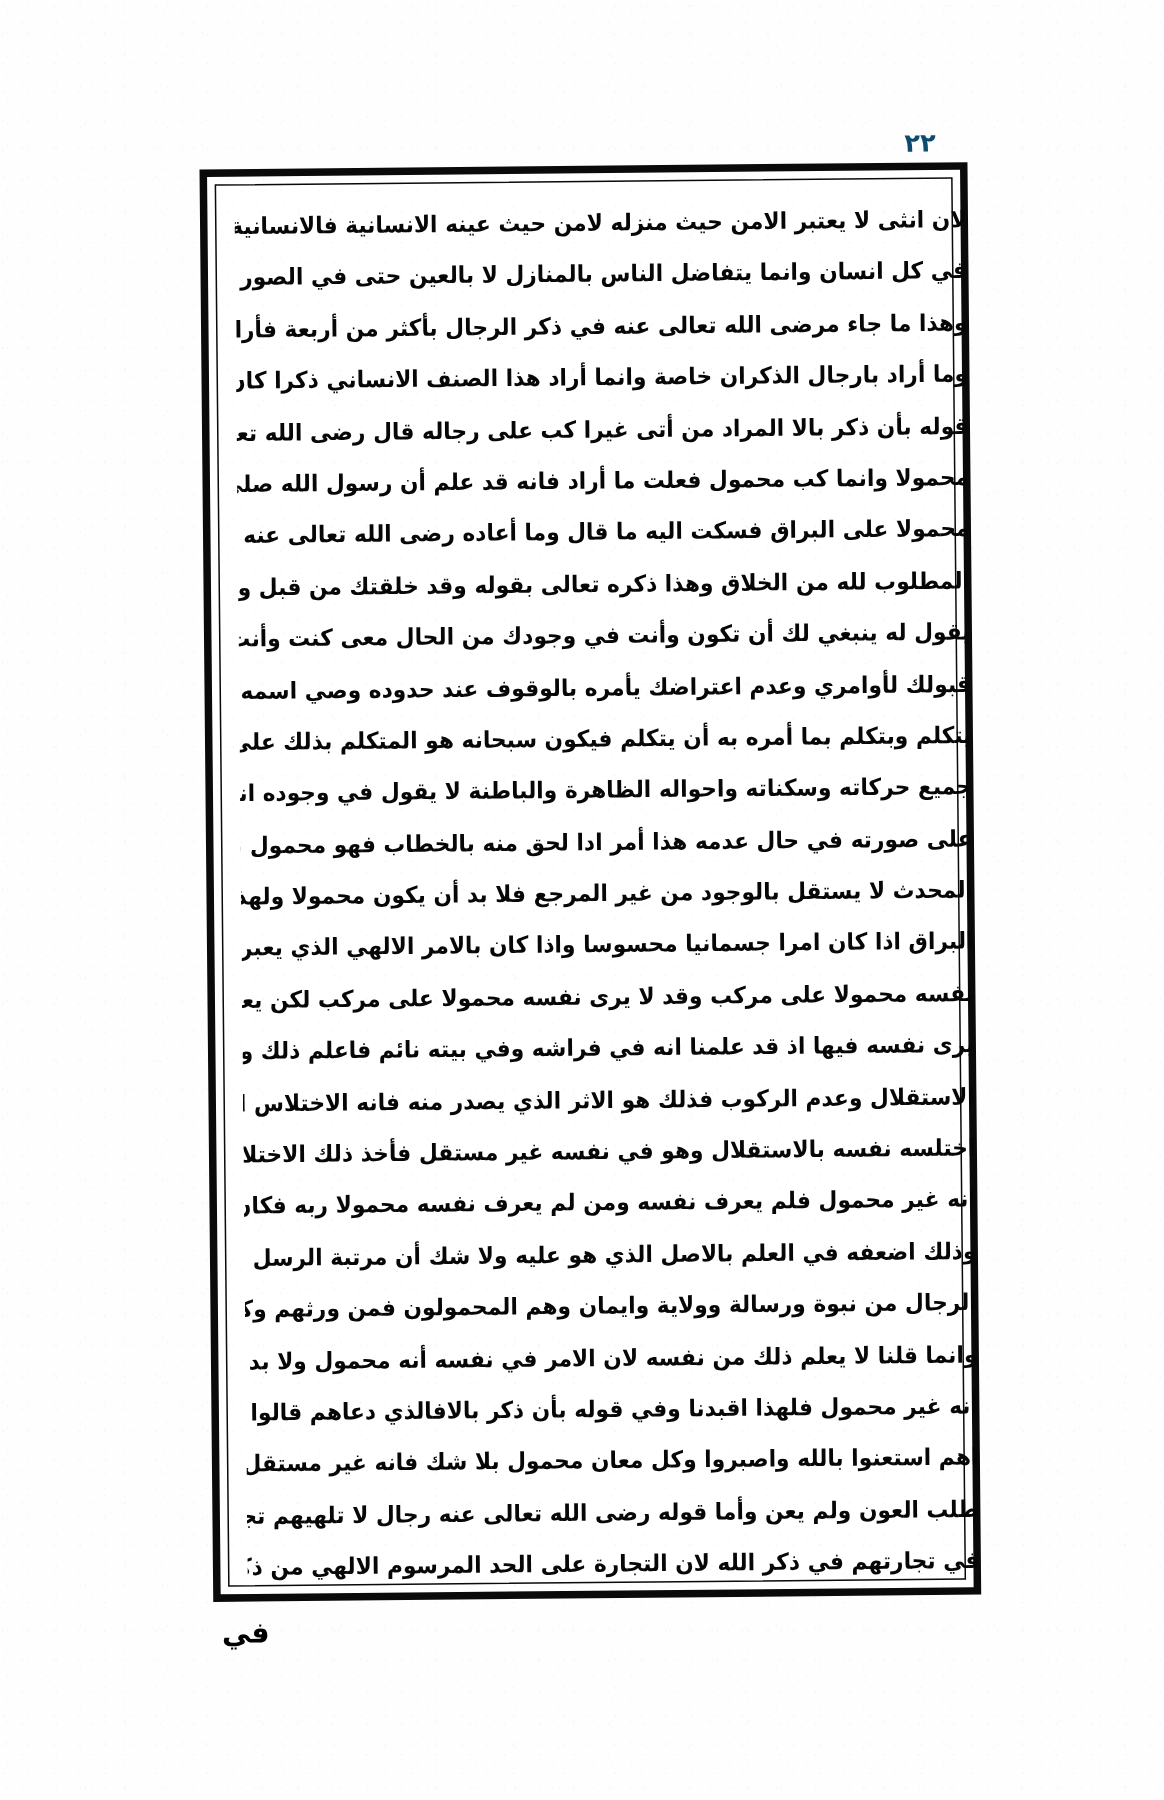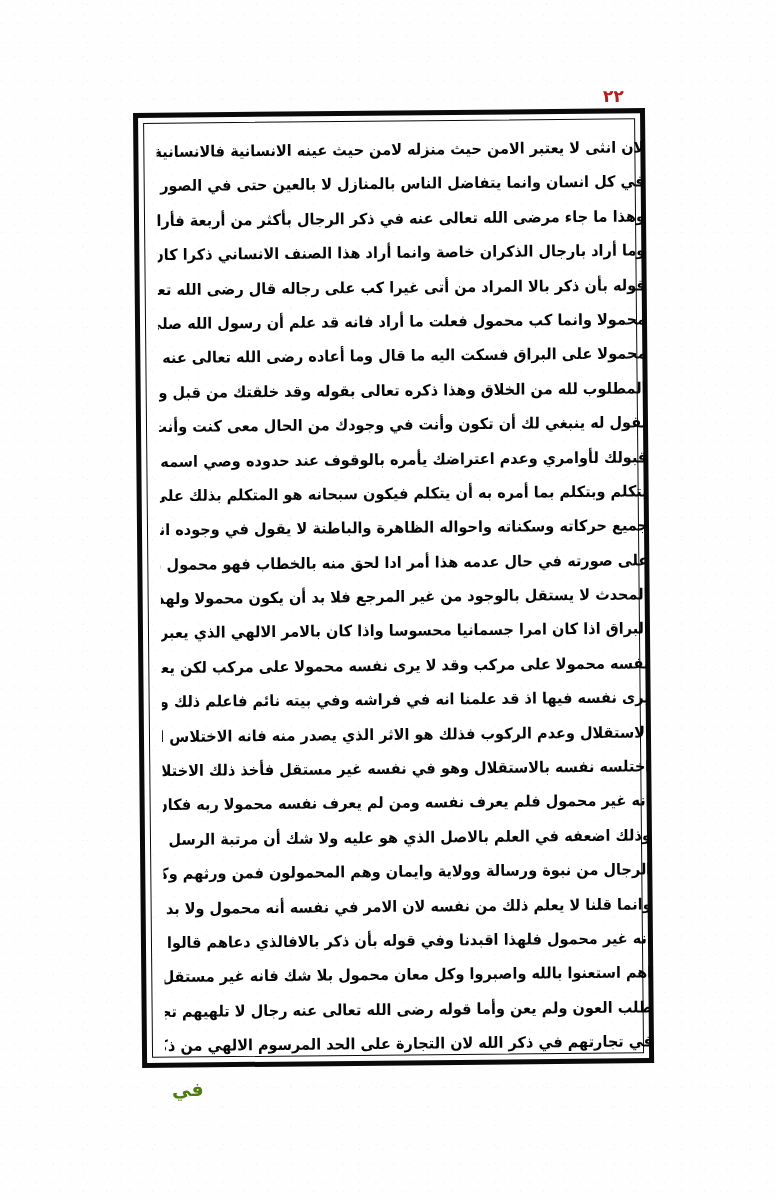--- a/index.html
+++ b/index.html
@@ -15,21 +15,21 @@
     position:absolute;left:0;top:0;width:776px;height:1200px;
     background:#fefefe;
   }
 
   
   #folio{
     position:absolute;
     right:152px;top:86px;
     font-size:17px;
     font-family:"DejaVu Sans",sans-serif;
-    color:#b91c1c;
+    color:#0c4a6e;
     letter-spacing:0px;
     direction:rtl;
     font-weight:700;
     transform:rotate(-0.6deg);
   }
 
   
   #frame-wrap{
     position:absolute;
     left:133px;top:113px;
@@ -85,23 +85,23 @@
   .line > span{
     display:inline-block;
     width:100%;
     text-align:justify;
     text-align-last:justify;
   }
 
   
   #catchword{
     position:absolute;
-    left:172px;top:1078px;
+    left:148px;top:1078px;
     font-size:19px;
-    color:#4d7c0f;
+    color:#000000;
     font-weight:600;
     direction:rtl;
     font-family:"DejaVu Sans",sans-serif;
     transform:rotate(-0.5deg);
   }
 
   
   #grain{
     position:absolute;inset:0;
     pointer-events:none;

